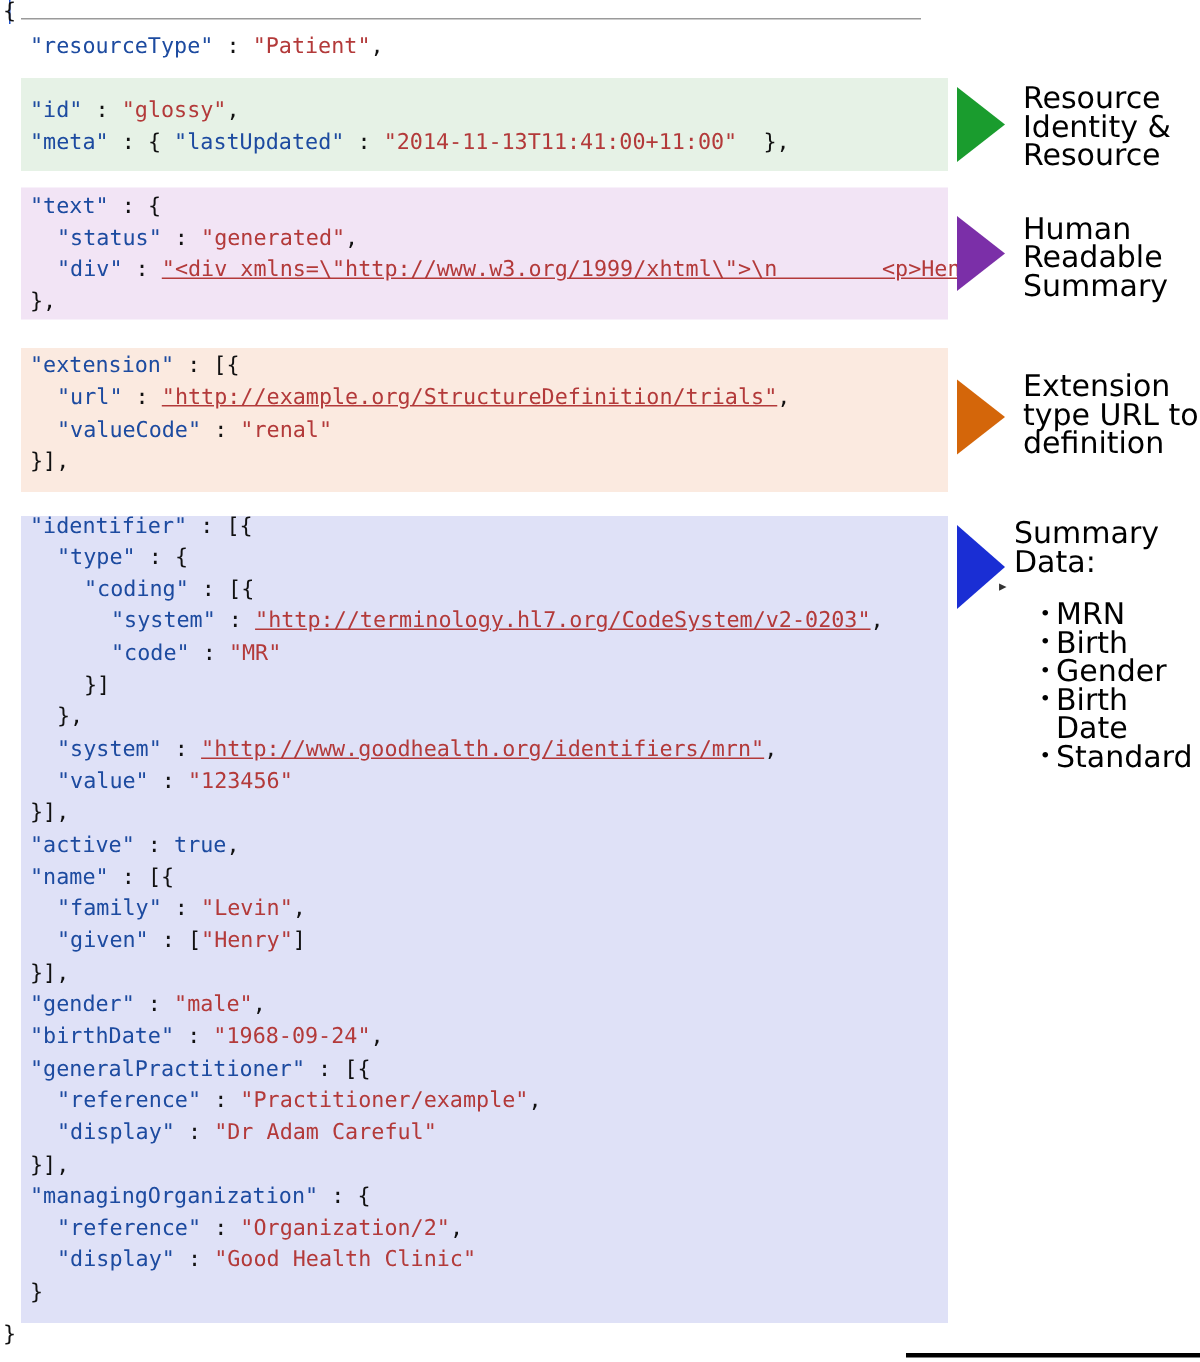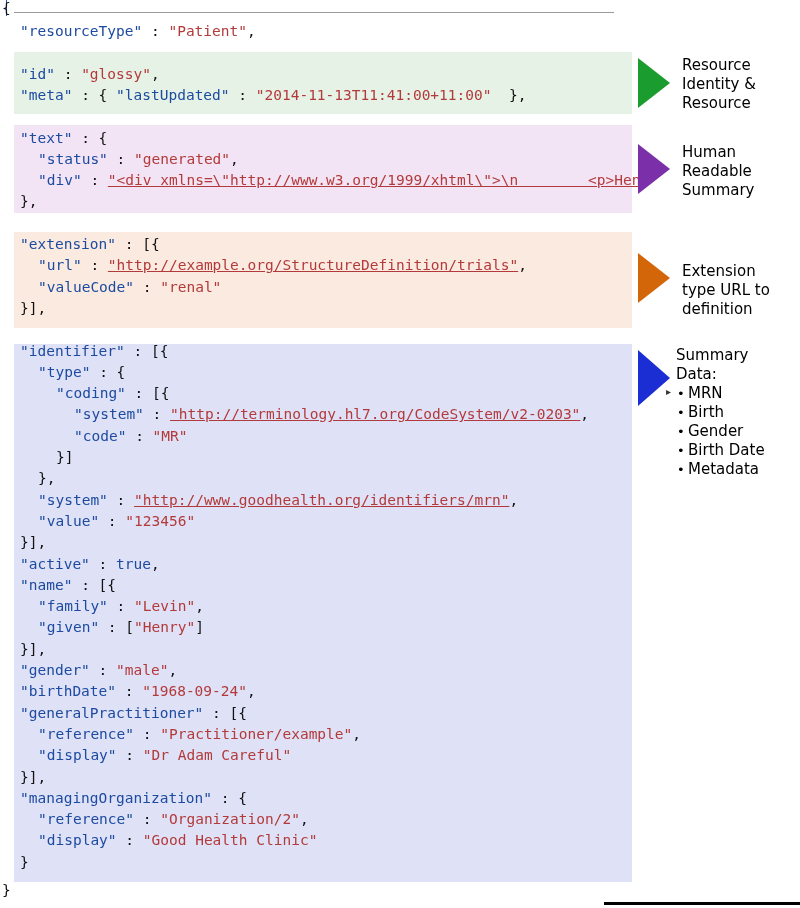--- a/index.html
+++ b/index.html
@@ -85,26 +85,26 @@
     width: 0;
     height: 0;
     border-style: solid;
     border-color: transparent;
   }
 
   
   .note {
     position: absolute;
     font-family: "DejaVu Sans", sans-serif;
-    font-size: 15px;
+    font-size: 20px;
     line-height: 19px;
     color: #000000;
   }
   .note-list {
-    margin: 0;
+    margin: 16px;
     padding: 0;
     list-style: none;
   }
   .note-list li {
     position: relative;
     padding-left: 12px;
     line-height: 19px;
   }
   .note-list li::before {
     content: "\2022";
@@ -189,31 +189,31 @@
 </div>
 
 <div class="arrow" style="left:638px; top:144px; border-width:25px 0 25px 32px; border-left-color:#7b2fa8;"></div>
 <div class="note" style="left:682px; top:143px;">
   <div>Human</div>
   <div>Readable</div>
   <div>Summary</div>
 </div>
 
 <div class="arrow" style="left:638px; top:253px; border-width:25px 0 25px 32px; border-left-color:#d4660a;"></div>
-<div class="note" style="left:682px; top:262px;">
+<div class="note" style="left:682px; top:248px;">
   <div>Extension</div>
   <div>type URL to</div>
   <div>definition</div>
 </div>
 
 <div class="arrow" style="left:638px; top:350px; border-width:28px 0 28px 32px; border-left-color:#1a2ed4;"></div>
 <div class="small-arrow">▸</div>
 <div class="note" style="left:676px; top:346px;">
   <div>Summary</div>
   <div>Data:</div>
   <ul class="note-list">
     <li>MRN</li>
     <li>Birth</li>
     <li>Gender</li>
     <li>Birth Date</li>
-    <li>Metadata</li>
+    <li>Standard</li>
   </ul>
 </div>
 
 </body></html>

